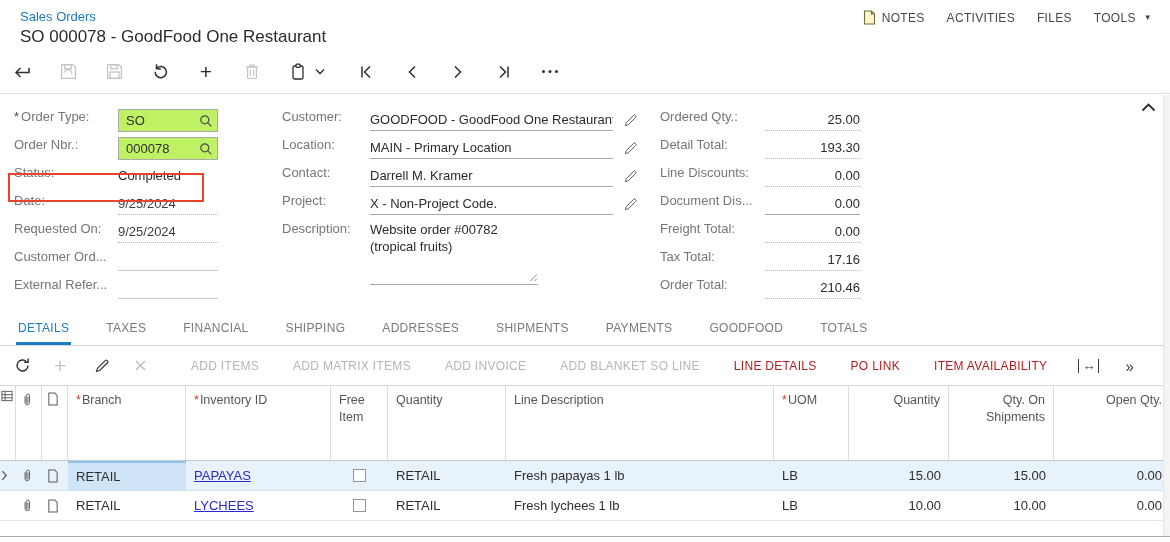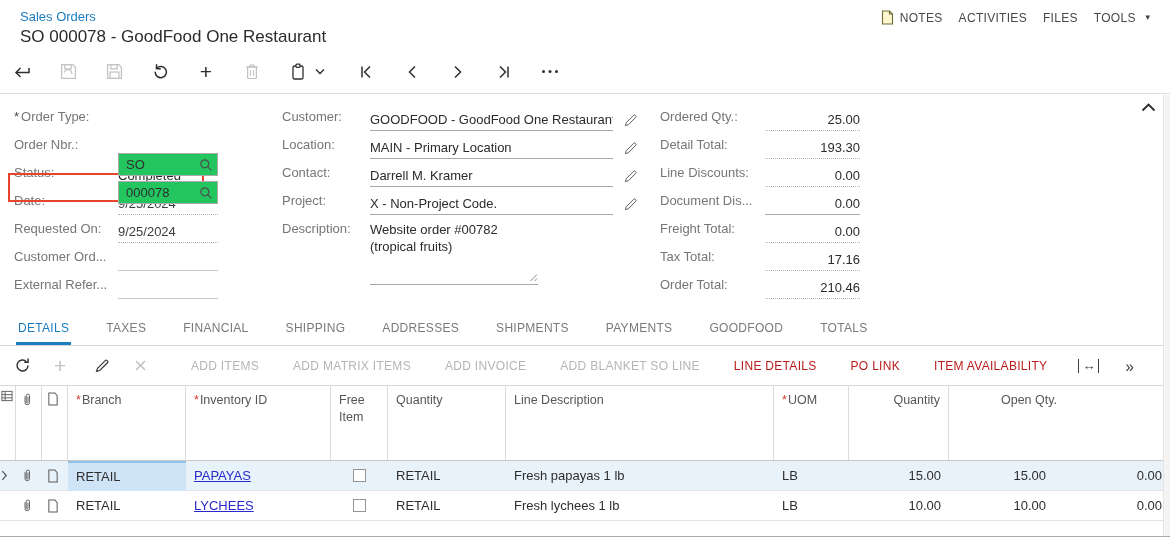--- a/index.html
+++ b/index.html
@@ -5,40 +5,40 @@
   * { margin:0; padding:0; box-sizing:border-box; }
   html,body { background:#fff; }
   body {
     width:1170px; height:542px; position:relative; overflow:hidden;
     font-family:"Liberation Sans", sans-serif; color:#2e2e2e; font-size:13px;
   }
   
   .page-header { position:absolute; left:0; top:0; width:1170px; height:50px; }
   .breadcrumb { position:absolute; left:20px; top:9px; color:#1c7cc0; font-size:13px; text-decoration:none; cursor:pointer; }
   .page-title { position:absolute; left:20px; top:27px; font-size:17px; color:#2b2b2b; }
-  .top-actions { position:absolute; right:18px; top:10px; display:flex; align-items:center; gap:16px; }
+  .top-actions { position:absolute; right:18px; top:10px; display:flex; align-items:center; gap:22px; }
   .top-action { display:flex; align-items:center; gap:6px; font-size:12px; letter-spacing:.3px; color:#474747; cursor:pointer; white-space:nowrap; }
   .top-action .caret { font-size:8px; color:#474747; margin-left:2px; }
   
   .main-toolbar { position:absolute; left:0; top:50px; width:1170px; height:44px; display:flex; align-items:center; padding-left:12px; gap:26px; border-bottom:1px solid #dcdcdc; }
   .tb-btn { width:20px; height:20px; display:flex; align-items:center; justify-content:center; cursor:pointer; }
   .tb-btn.disabled { cursor:default; }
   .tb-group { display:flex; align-items:center; gap:2px; }
   .plus-glyph { font-size:21px; color:#2e2e2e; line-height:1; font-weight:400; }
   .plus-glyph.gray { color:#c3c3c3; }
   
   .summary { position:absolute; left:0; top:95px; width:1170px; height:215px; }
   .form-row { display:flex; height:22px; margin-bottom:6px; }
   .col-left  { position:absolute; left:14px; top:14px; width:215px; }
   .col-mid   { position:absolute; left:282px; top:14px; width:360px; }
   .col-totals{ position:absolute; left:660px; top:14px; width:200px; }
   .lbl { color:#767676; white-space:nowrap; overflow:hidden; }
   .col-left .lbl { width:104px; }
   .req-star { color:#4a4a4a; margin-right:2px; }
-  .lookup { position:relative; width:100px; height:23px; border:1px solid #ababab; background:#22c55e;margin-top:44px; }
+  .lookup { position:relative; width:100px; height:23px; border:1px solid #ababab; background:#bef264; }
   .lookup input { border:0; outline:0; width:74px; height:21px; padding-left:7px; font:13px "Liberation Sans",sans-serif; color:#2e2e2e; background:transparent; }
   .lookup .mag { position:absolute; right:4px; top:4px; }
   .ro-val { width:100px; height:22px; line-height:22px; border-bottom:1px dotted #b5b5b5; color:#3d3d3d; }
   .ro-val.empty { border-bottom:1px solid #c9c9c9; }
   .status-val { width:100px; height:22px; line-height:22px; color:#2b2b2b; }
   .status-box { position:absolute; left:-6px; top:64px; width:196px; height:29px; border:2px solid #e8432b; pointer-events:none; }
   .col-mid .lbl { width:88px; }
   .mid-val { width:243px; height:22px; line-height:21px; border-bottom:1px solid #a8a8a8; color:#2b2b2b; white-space:nowrap; overflow:hidden; }
   .edit-pen { margin-left:10px; cursor:pointer; display:flex; align-items:center; }
   .desc-row { display:flex; align-items:flex-start; }
@@ -400,20 +400,21 @@
           <path d="M2 1 h6.5 L11 3.8 V14 H2 z" fill="none" stroke="#5a5a5a" stroke-width="1.1"></path>
         </svg>
     </div>
     <div class="th c3"><span class="red-star">*</span><span>Branch</span></div>
     <div class="th c4"><span class="red-star">*</span><span>Inventory ID</span></div>
     <div class="th c5">Free Item</div>
     <div class="th c6">Quantity</div>
     <div class="th c7">Line Description</div>
     <div class="th c8"><span class="red-star">*</span><span>UOM</span></div>
     <div class="th c9 hnum">Quantity</div>
+    <div class="th c10 hnum">Qty. On Shipments</div>
     <div class="th c11 hnum">Open Qty.</div>
   </div>
 
   <div class="trow selected">
     <div class="td c0">
       <svg width="7" height="11" viewBox="0 0 8 12">
           <polyline points="1.5,1 6,6 1.5,11" fill="none" stroke="#555" stroke-width="1.4"></polyline>
         </svg>
     </div>
     <div class="td c1">

